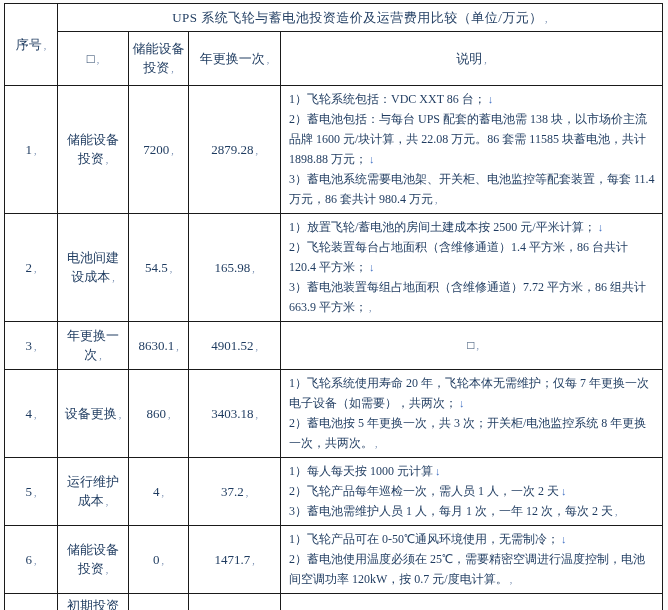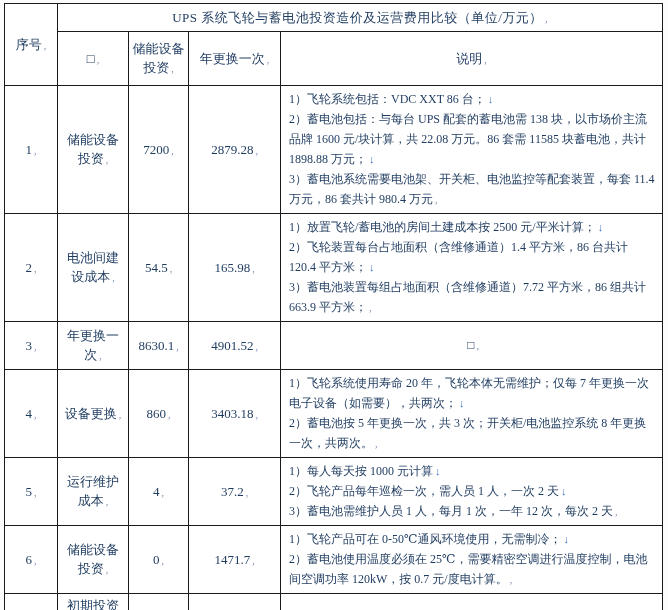--- a/index.html
+++ b/index.html
@@ -22,21 +22,21 @@
     word-break:break-word;
   }
   td.cat{padding:2px 6px;margin-left:20px;}
   td.title-cell{font-size:13px;letter-spacing:0.5px;}
   td.notes{
     text-align:left;
     font-size:12px;line-height:20px;
     padding:3px 5px 3px 8px;
   }
   td.notes.center{text-align:center;}
-  .nl{min-height:20px;}
+  .nl{min-height:20px;font-family:Liberation Serif, serif;}
   
   .cm{color:#7289ad;font-size:10px;margin-left:2px;}
   .ar{color:#4472c4;font-size:11px;margin-left:2px;}
   
   tbody tr:nth-child(1){height:28px;}
   tbody tr:nth-child(2){height:54px;}
   tbody tr:nth-child(3){height:102px;}
   tbody tr:nth-child(4){height:106px;}
   tbody tr:nth-child(5){height:48px;}
   tbody tr:nth-child(6){height:86px;}

